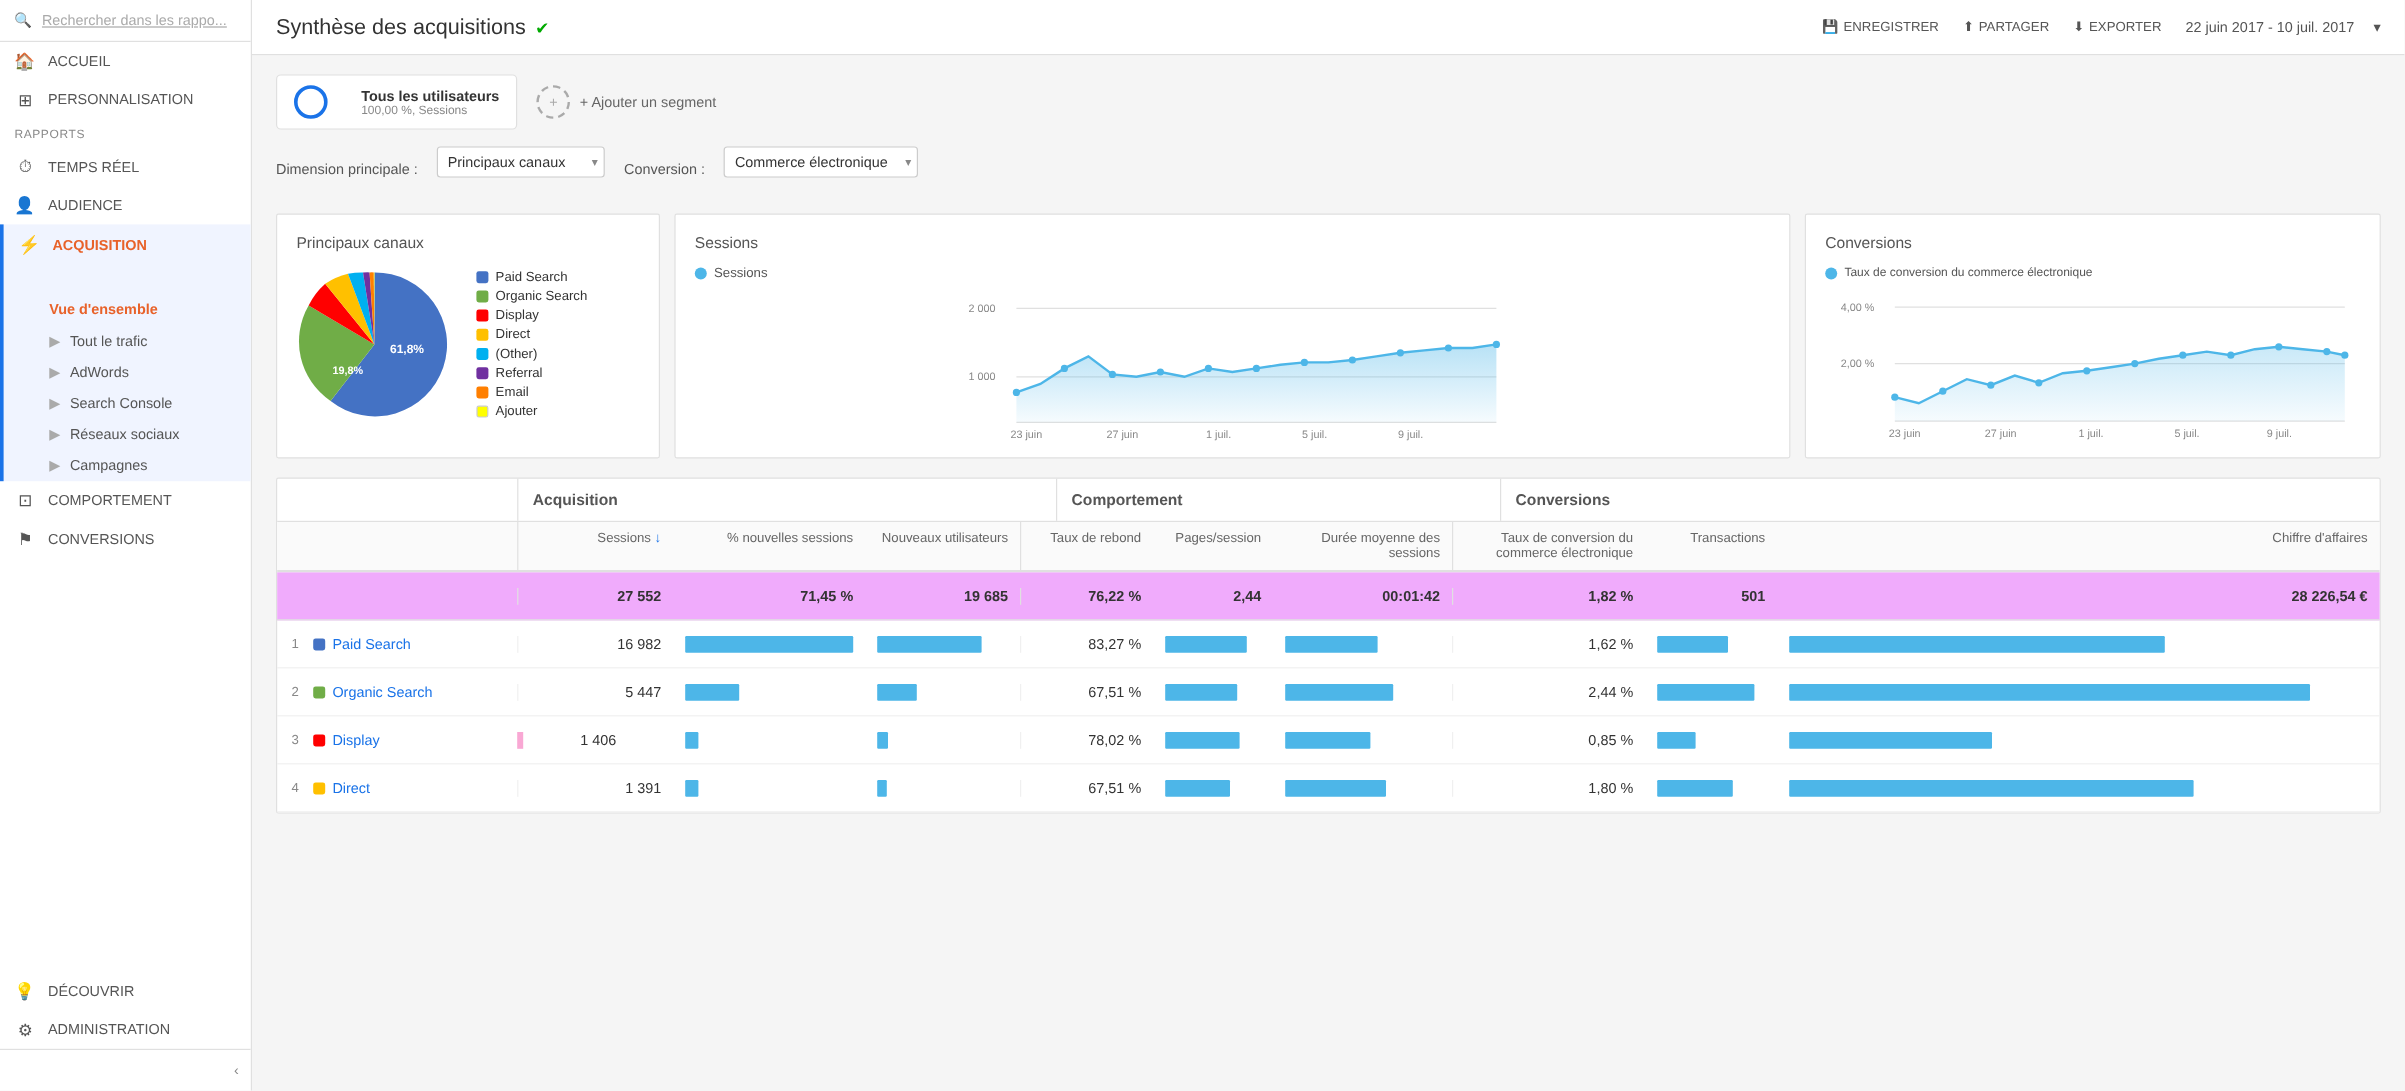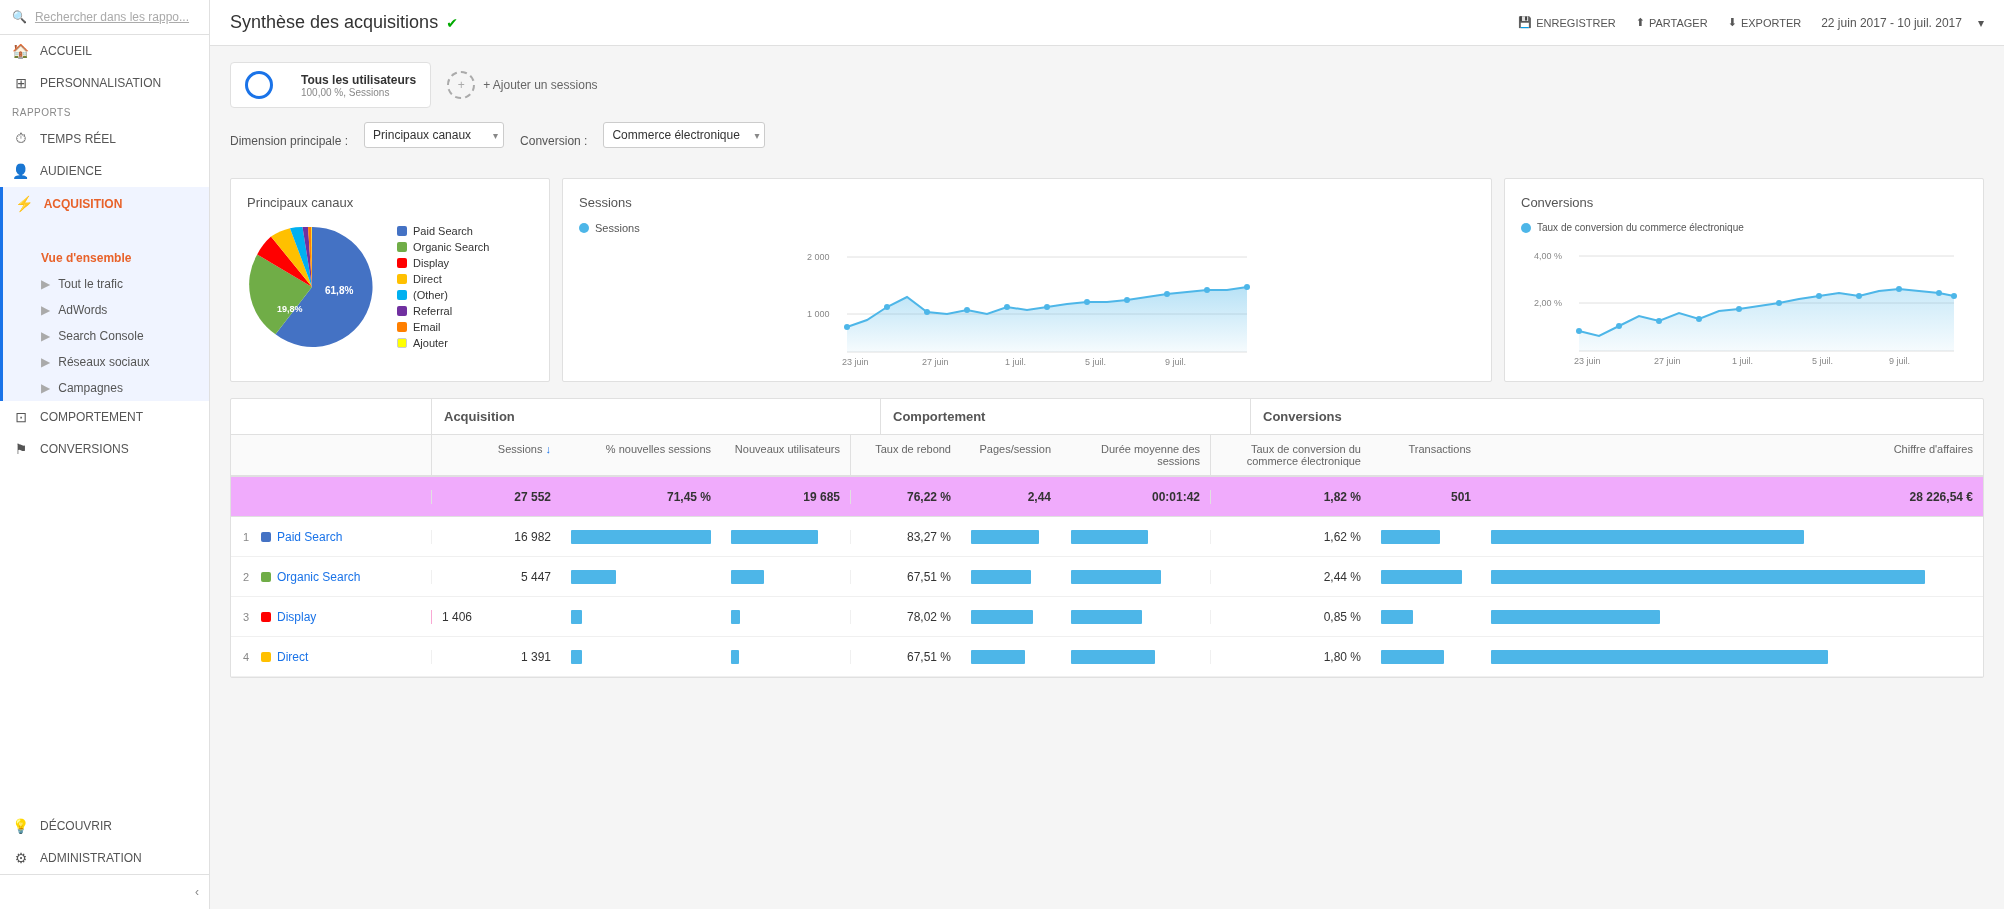--- a/index.html
+++ b/index.html
@@ -302,21 +302,21 @@
     <div class="segment-bar">
       <div class="segment-pill">
         <div class="segment-circle"></div>
         <div>
           <div style="font-weight:bold;font-size:12px;color:#333;">Tous les utilisateurs</div>
           <div style="font-size:10px;color:#888;">100,00 %, Sessions</div>
         </div>
       </div>
       <div class="add-segment">
         <div class="add-segment-circle">+</div>
-        <span>+ Ajouter un sessions</span>
+        <span>+ Ajouter un segment</span>
       </div>
     </div>
 
     <div class="dimension-row">
       <span>Dimension principale :</span>
       <div class="dropdown-wrap">
         <select class="dropdown-select">
           <option>Principaux canaux</option>
         </select>
       </div>
@@ -568,21 +568,21 @@
           <div style="height:14px;background:#4db6e8;width:90%;border-radius:1px;"></div>
         </div>
       </div>
 
       <div style="display:flex; align-items:center; border-bottom:1px solid #f0f0f0; min-height:40px;" class="data-row">
         <div style="flex:0 0 30px; text-align:center; color:#888; font-size:11px;">3</div>
         <div style="flex:0 0 170px; display:flex; align-items:center; gap:6px; color:#1a73e8; font-size:12px; cursor:pointer;">
           <div style="width:10px;height:10px;background:#FF0000;border-radius:2px;"></div>
           <span>Display</span>
         </div>
-        <div style="flex:0 0 130px; text-align:left; padding:0 10px; font-size:12px; border-left:1px solid #f9a8d4;">1 406</div>
+        <div style="flex:0 0 130px; text-align:center; padding:0 10px; font-size:12px; border-left:5px solid #f9a8d4;">1 406</div>
         <div style="flex:0 0 160px; padding:0 10px; display:flex; align-items:center;">
           <div style="height:14px;background:#4db6e8;width:8%;border-radius:1px;"></div>
         </div>
         <div style="flex:0 0 130px; padding:0 10px; display:flex; align-items:center; border-right:1px solid #f0f0f0;">
           <div style="height:14px;background:#4db6e8;width:8%;border-radius:1px;"></div>
         </div>
         <div style="flex:0 0 110px; text-align:right; padding:0 10px; font-size:12px;">78,02 %</div>
         <div style="flex:0 0 100px; padding:0 10px; display:flex; align-items:center;">
           <div style="height:14px;background:#4db6e8;width:78%;border-radius:1px;"></div>
         </div>

